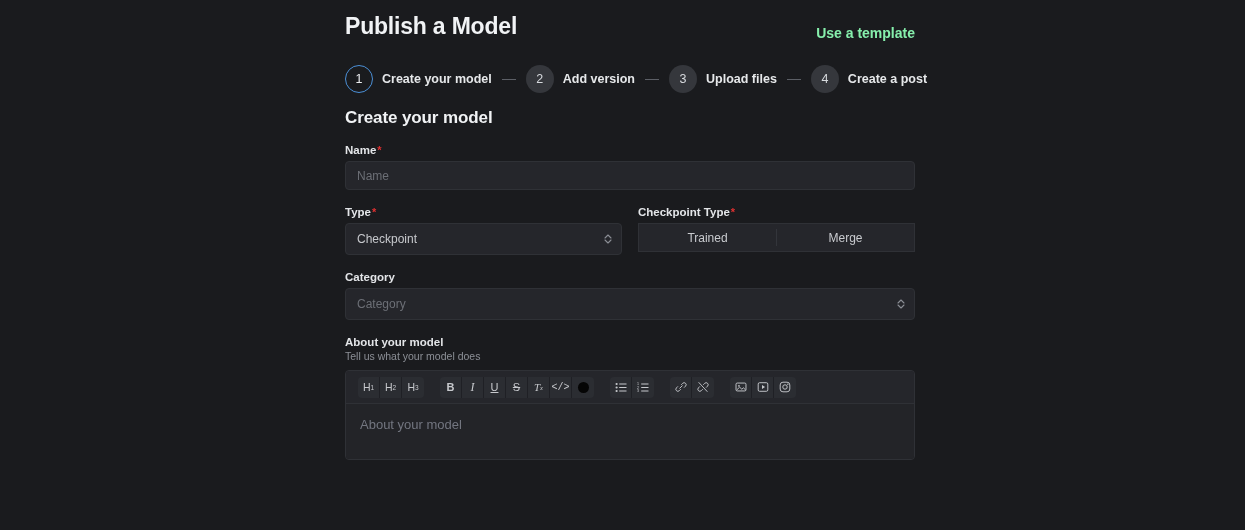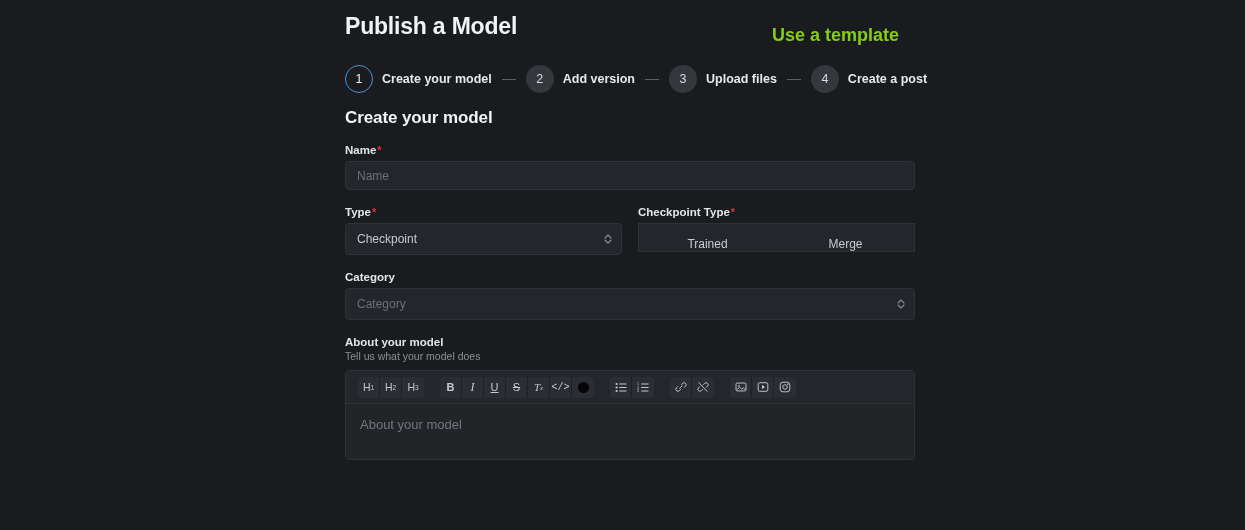--- a/index.html
+++ b/index.html
@@ -32,24 +32,24 @@
   .page-title {
     position: absolute;
     left: 0; top: 13px;
     font-size: 23px;
     font-weight: bold;
     color: #f1f3f5;
     letter-spacing: -0.2px;
   }
   .template-link {
     position: absolute;
-    right: 16px; top: 25px;
-    font-size: 18px;
+    right: 0; top: 25px;
+    font-size: 14px;
     font-weight: bold;
-    color: #84cc16;
+    color: #86efac;
     text-decoration: none;
     cursor: pointer;
   }
 
   
   .stepper {
     display: flex;
     align-items: center;
     height: 34px;
     margin-top: 10px;
@@ -161,21 +161,20 @@
   }
 
   .segmented {
     display: flex;
     width: 100%;
     height: 29px;
     background: #25262b;
     border: 1px solid #2f3136;
     border-radius: 0;
     overflow: hidden;
-    align-items: flex-end;
   }
   .seg-item {
     flex: 1 1 0;
     display: flex;
     align-items: center;
     justify-content: center;
     font-size: 12px;
     color: #c9cbcf;
     cursor: pointer;
   }

